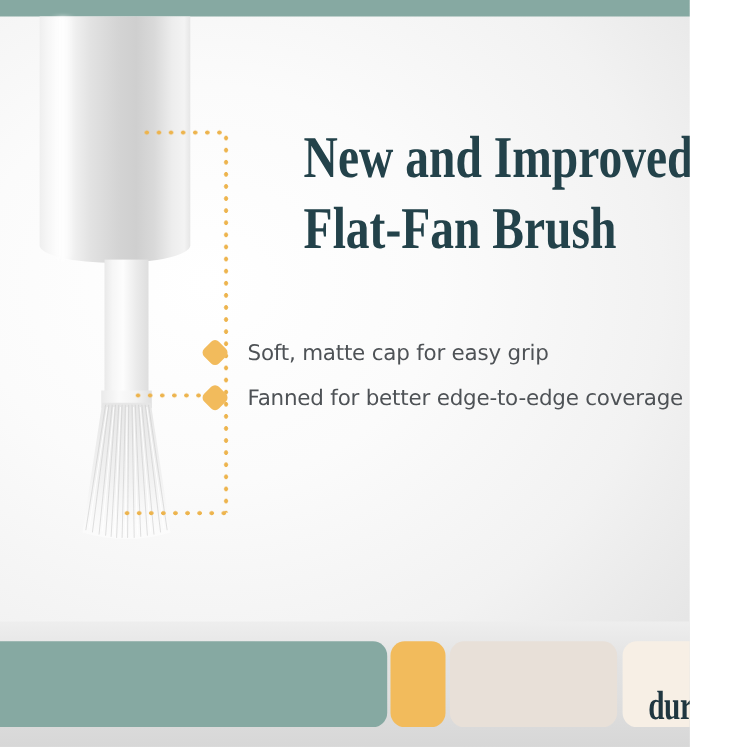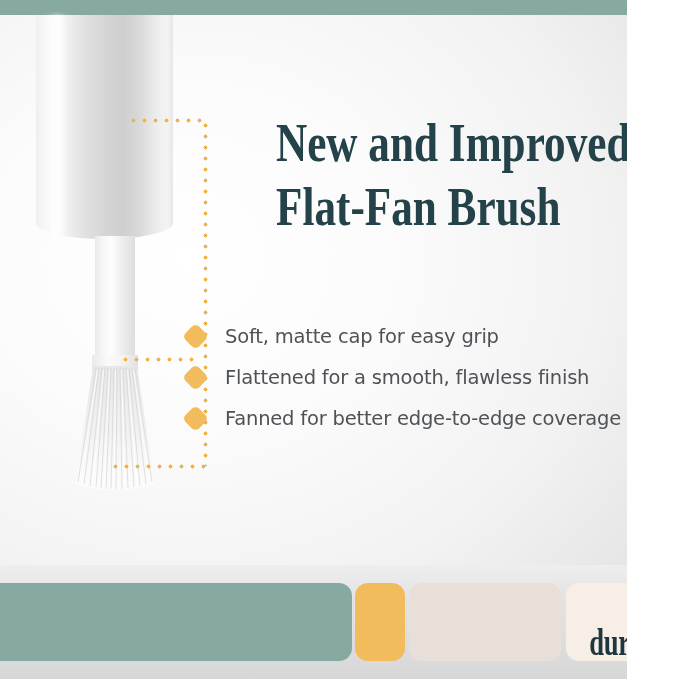--- a/index.html
+++ b/index.html
@@ -117,21 +117,21 @@
     transform: scaleX(0.80);
     transform-origin: left top;
     white-space: nowrap;
   }
   .headline .hl-line { display: block; }
   .hl-line-2 { margin-top: 2px; }
 
   
   .bullets {
     position: absolute;
-    left: 186px; top: 316px;
+    left: 186px; top: 300px;
     width: 480px;
   }
   .bullet-row {
     position: relative;
     height: 41px;
     display: flex;
     align-items: center;
   }
   .diamond {
     position: relative;
@@ -214,24 +214,20 @@
     <span class="hl-line hl-line-2">Flat-Fan Brush</span>
   </div>
 
   <div class="bullets">
     <div class="bullet-row">
       <span class="diamond"></span>
       <span class="bullet-text">Soft, matte cap for easy grip</span>
     </div>
     <div class="bullet-row">
       <span class="diamond"></span>
-      <span class="bullet-text">Flattened for a smooth, flawless finish</span>
-    </div>
-    <div class="bullet-row">
-      <span class="diamond"></span>
       <span class="bullet-text">Fanned for better edge-to-edge coverage</span>
     </div>
   </div>
 
   <div class="bottom-zone"></div>
   <div class="block block-green" style="background:#86a9a2;"></div>
   <div class="block block-amber" style="background:#f2bb5c;"></div>
   <div class="block block-cream" style="background:#e8e0d8;"></div>
   <div class="block block-logo" style="background:#f7efe5;align-items:flex-end;">
     <span class="logo-text" style="color:#1f3640;">duri</span>

